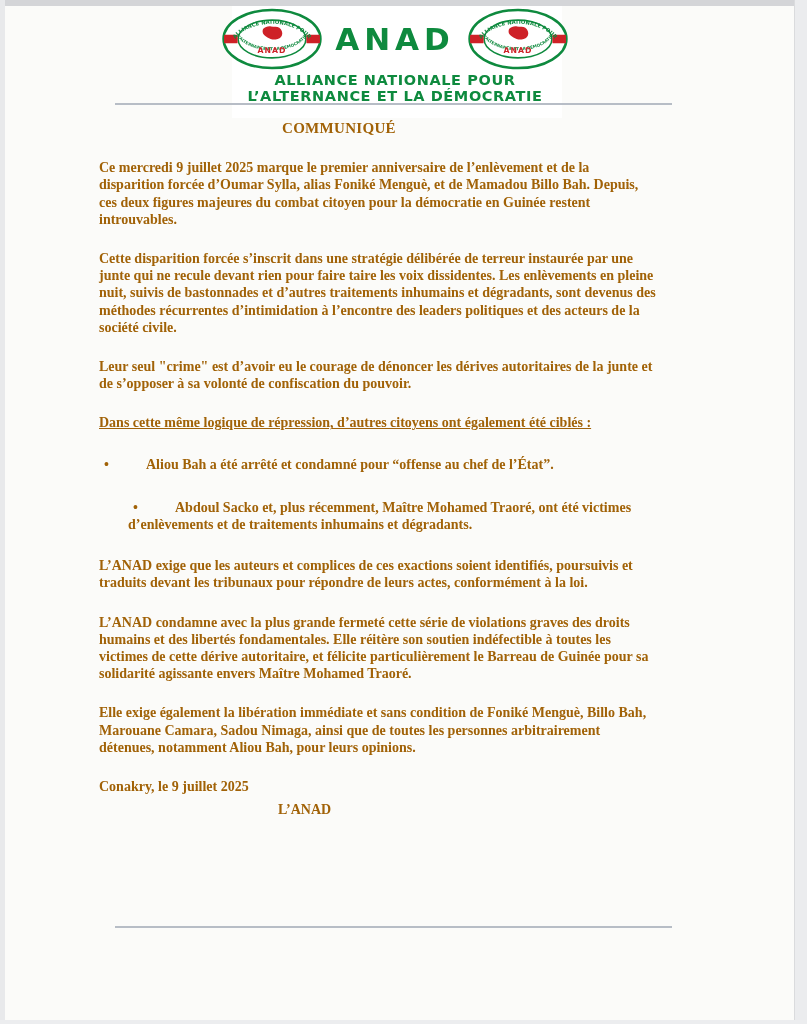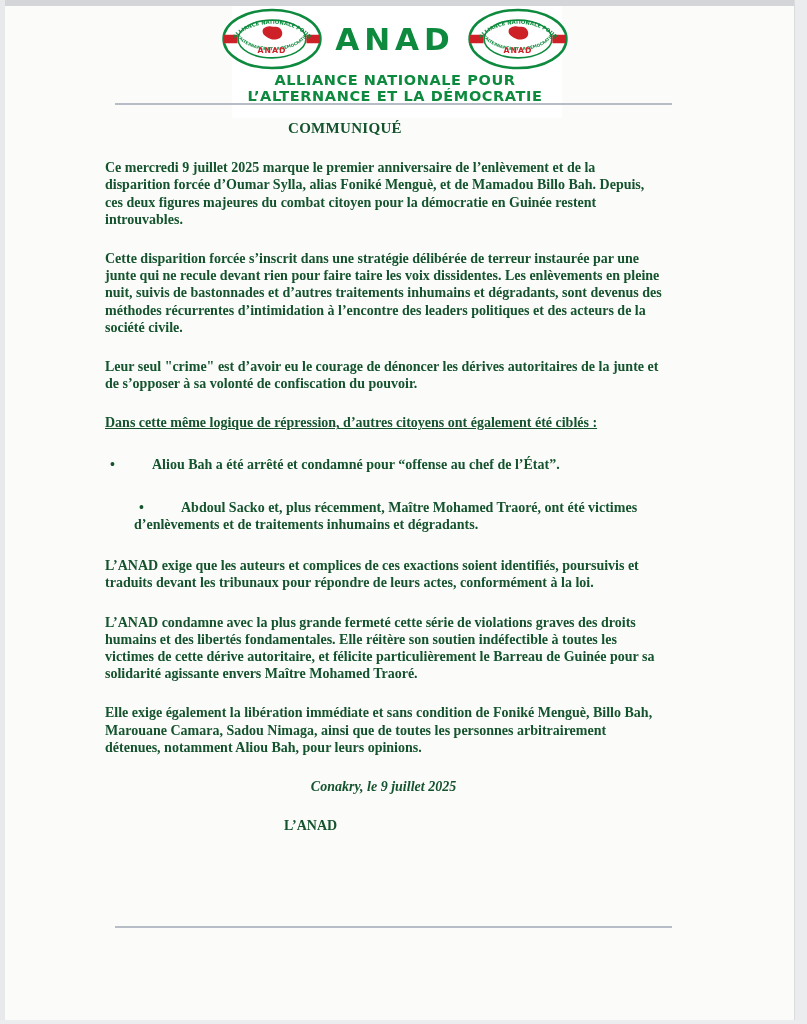--- a/index.html
+++ b/index.html
@@ -25,30 +25,30 @@
   }
   .org-name {
     margin-top:3px; font-family:"DejaVu Sans", sans-serif; font-weight:800;
     font-size:14.5px; line-height:15.5px; color:#0e8a3e; letter-spacing:0.6px;
   }
   .header-rule { position:absolute; left:115px; top:103px; width:557px; height:2px; background:#b7bdc6; }
   .footer-rule { position:absolute; left:115px; top:926px; width:557px; height:2px; background:#b7bdc6; }
 
   
   .doc {
-    position:absolute; left:105px; top:120px; width:557px;
-    font-weight:700; font-size:14px; line-height:17.2px; color:#14532d;
+    position:absolute; left:99px; top:120px; width:557px;
+    font-weight:700; font-size:14px; line-height:17.2px; color:#a16207;
   }
   .title { margin:0 0 22px 183px; font-size:15px; letter-spacing:0.3px; }
   .para { margin:0 0 22px 0; }
   .para-intro { margin-bottom:24px;text-decoration:underline; }
   .bullet { margin:0 0 26px 0; }
   .bullet-last { margin-bottom:24px;margin-left:29px; }
   .dot { display:inline-block; width:47px; text-indent:5px; }
-  .dateline { text-align:center; margin:0 0 22px 0;font-style:italic; }
+  .dateline { text-align:left; margin:0 0 6px 0; }
   .signature { margin-left:179px; }
 </style>
 </head>
 <body>
 
 <div class="page">
   <div class="flash"></div>
   <div class="edge-top"></div>
   <div class="edge-left"></div>
   <div class="edge-right"></div>

